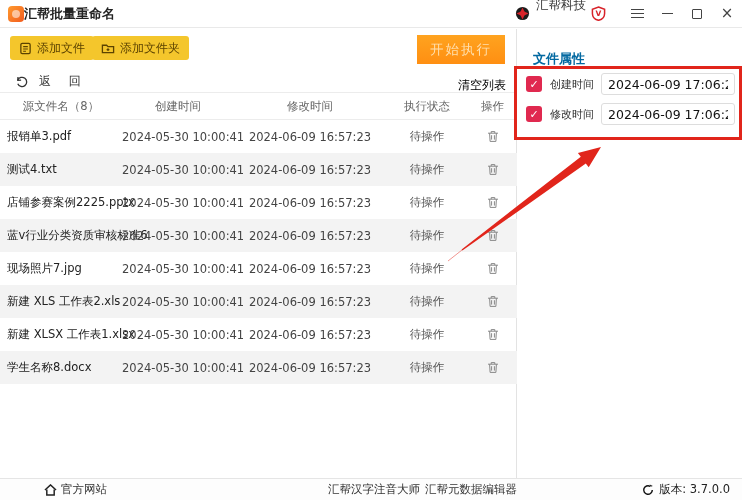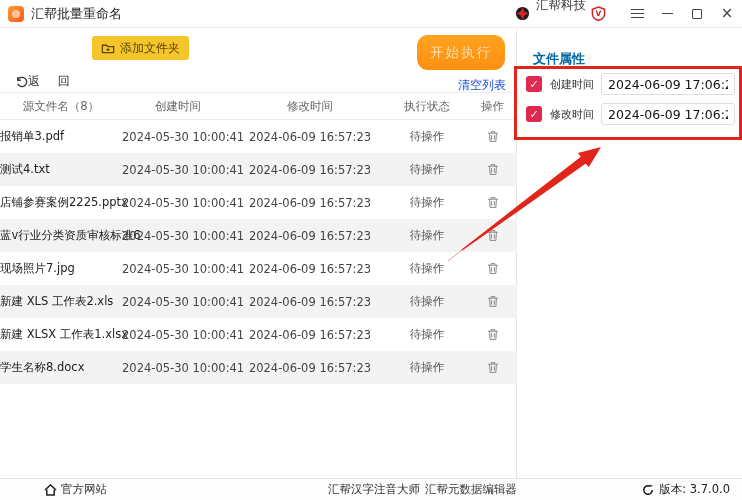--- a/index.html
+++ b/index.html
@@ -3,54 +3,54 @@
 <meta charset="utf-8">
 <style>
   html,body{margin:0;padding:0;background:#fff;}
   *{box-sizing:border-box;font-family:"DejaVu Sans","Liberation Sans",sans-serif;}
   .window{position:relative;width:742px;height:500px;background:#fff;overflow:hidden;}
 
   
   .titlebar{position:absolute;left:0;top:0;width:742px;height:28px;border-bottom:1px solid #e9e9e9;display:flex;align-items:center;}
   .app-icon{width:16px;height:16px;margin-left:8px;border-radius:4px;background:linear-gradient(135deg,#ff9a2e,#f25c1f);position:relative;}
   .app-icon::after{content:"";position:absolute;left:4px;top:4px;width:8px;height:8px;border-radius:50%;background:rgba(255,255,255,.55);}
-  .app-title{margin-left:7px;font-size:13px;font-weight:normal;color:#222;}
+  .app-title{font-size:13px;font-weight:bold;color:#222;}
   .tb-right{margin-left:auto;display:flex;align-items:center;height:100%;}
   .brand-name{font-size:12.5px;color:#333;margin:0 5px 16px 6px;}
   .badge{width:15px;height:15px;margin-right:16px;}
   .wbtn{width:30px;height:100%;display:flex;align-items:center;justify-content:center;color:#444;font-size:13px;cursor:default;}
   .menu-lines{display:inline-block;width:13px;}
   .menu-lines i{display:block;height:1.5px;background:#444;margin:2.5px 0;}
   .min-glyph{display:inline-block;width:11px;height:1.5px;background:#444;}
   .max-glyph{display:inline-block;width:10px;height:10px;border:1.4px solid #444;border-radius:1px;}
   .close-glyph{font-size:15px;color:#444;line-height:1;}
 
   
   .left-panel{position:absolute;left:0;top:29px;width:517px;height:449px;border-right:1px solid #e3e3e3;background:#fff;}
   .right-panel{position:absolute;left:518px;top:29px;width:224px;height:449px;background:#fff;}
 
   
   .btn-gold{position:absolute;height:24px;border:none;border-radius:3px;background:#f4c62c;color:#5c4300;font-size:12px;display:flex;align-items:center;gap:5px;padding:0 9px;cursor:pointer;}
   .btn-add-file{left:10px;top:7px;}
   .btn-add-folder{left:92px;top:7px;}
-  .btn-start{position:absolute;left:417px;top:6px;width:88px;height:35px;border:none;border-radius:11px;background:linear-gradient(180deg,#ffa31f,#ff8f12);color:#ffdfae;font-size:13.5px;letter-spacing:2px;cursor:pointer;}
-
-  
-  .back-group{position:absolute;left:15px;top:44px;display:flex;align-items:center;gap:0;color:#333;font-size:12px;cursor:pointer;}
+  .btn-start{position:absolute;left:417px;top:6px;width:88px;height:29px;border:none;border-radius:0;background:linear-gradient(180deg,#ffa31f,#ff8f12);color:#ffdfae;font-size:13.5px;letter-spacing:2px;cursor:pointer;}
+
+  
+  .back-group{position:absolute;left:15px;top:44px;display:flex;align-items:center;gap:11px;color:#333;font-size:12px;cursor:pointer;}
   .back-label{letter-spacing:7px;}
-  .clear-list{position:absolute;right:10px;top:48px;color:#1d4ed8;font-size:12px;cursor:pointer;text-align:right;}
+  .clear-list{position:absolute;right:10px;top:48px;color:#000000;font-size:12px;cursor:pointer;text-align:right;}
 
   
   .table{position:absolute;left:0;top:63px;width:517px;}
   .thead,.trow{display:grid;grid-template-columns:122px 112px 152px 82px 49px;align-items:center;}
   .thead{height:28px;border-top:1px solid #ececec;border-bottom:1px solid #ececec;color:#666;font-size:11.5px;}
   .trow{height:33px;font-size:11.5px;}
   .trow.alt{background:#f3f3f3;}
   .td{overflow:visible;white-space:nowrap;}
-  .td.name{color:#222;}
+  .td.name{padding-left:7px;color:#222;}
   .td.c{text-align:center;}
   .td.date{color:#444;}
   .td.status{color:#555;}
   .th{text-align:center;}
   .th.first{text-align:center;}
   .trash{background:none;border:none;padding:2px;cursor:pointer;display:inline-flex;align-items:center;justify-content:center;}
 
   
   .panel-title{position:absolute;left:15px;top:21px;font-size:13px;font-weight:bold;color:#0369a1;}
   .red-box{position:absolute;left:514px;top:66px;width:228px;height:74px;border:3px solid #e1251b;z-index:5;}
@@ -106,20 +106,27 @@
         <span class="max-glyph"></span>
       </div>
       <div class="wbtn">
         <span class="close-glyph">×</span>
       </div>
     </div>
   </div>
 
   <div class="left-panel">
 
+    <button class="btn-gold btn-add-file">
+      <svg width="13" height="13" viewBox="0 0 14 14">
+        <rect x="2" y="1.5" width="10" height="11" rx="1.5" fill="none" stroke="#5c4300" stroke-width="1.4"></rect>
+        <path d="M4.5 5h5M4.5 7.5h5M4.5 10h3" stroke="#5c4300" stroke-width="1.2" fill="none"></path>
+      </svg>
+      <span>添加文件</span>
+    </button>
 
     <button class="btn-gold btn-add-folder">
       <svg width="14" height="13" viewBox="0 0 15 13">
         <path d="M1.5 3 V11 H13.5 V4.5 H7.5 L6 3 Z" fill="none" stroke="#5c4300" stroke-width="1.4"></path>
         <path d="M7.5 6.2v3M6 7.7h3" stroke="#5c4300" stroke-width="1.3" fill="none"></path>
       </svg>
       <span>添加文件夹</span>
     </button>
 
     <button class="btn-start">开始执行</button>

